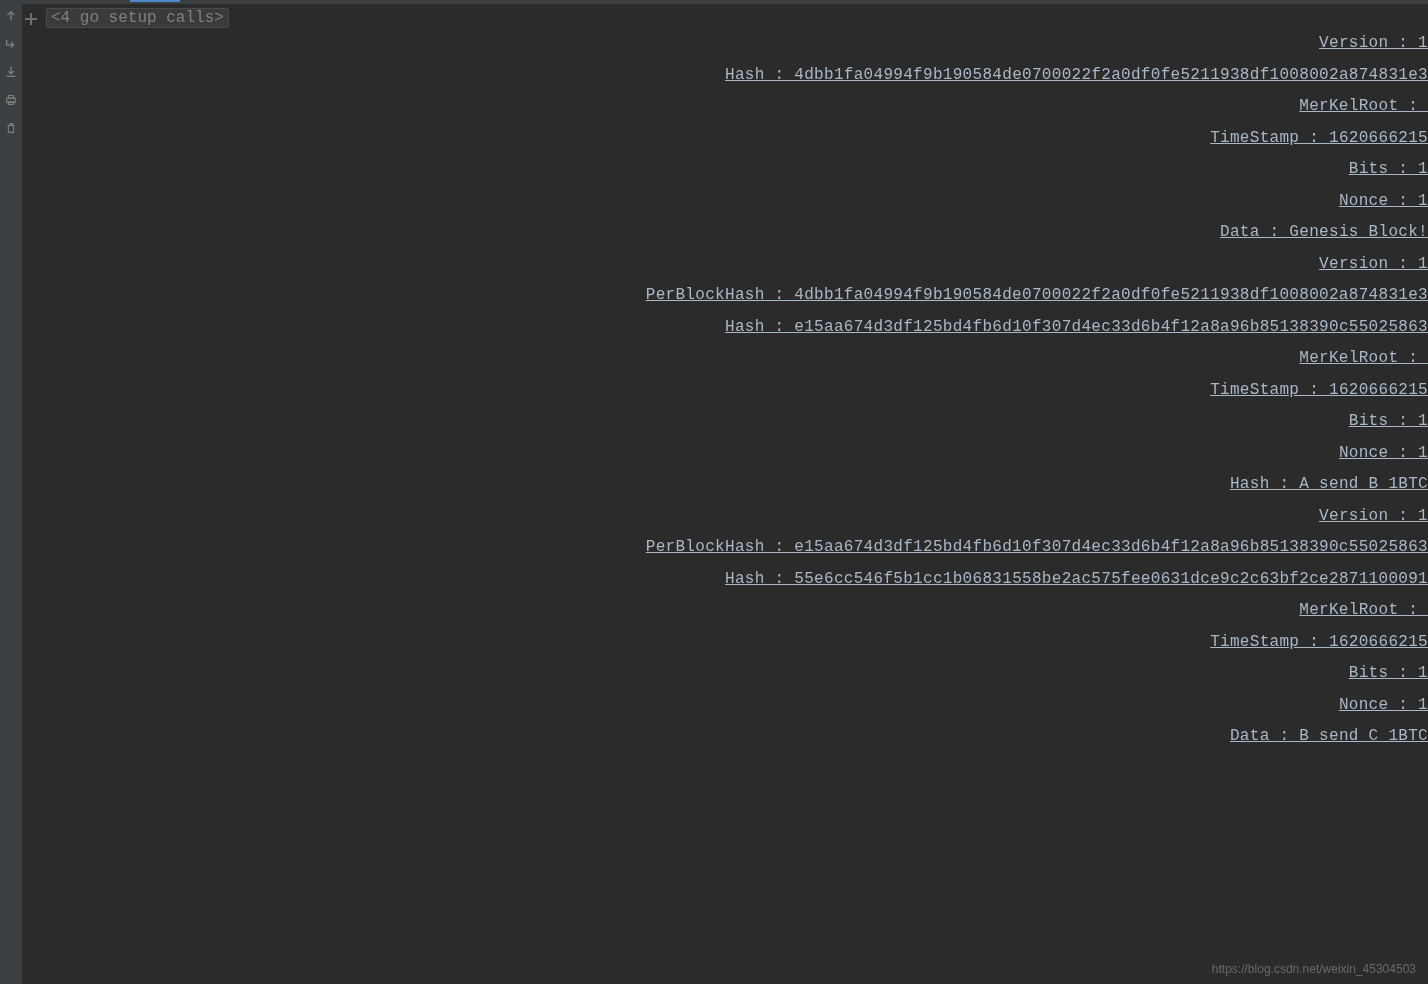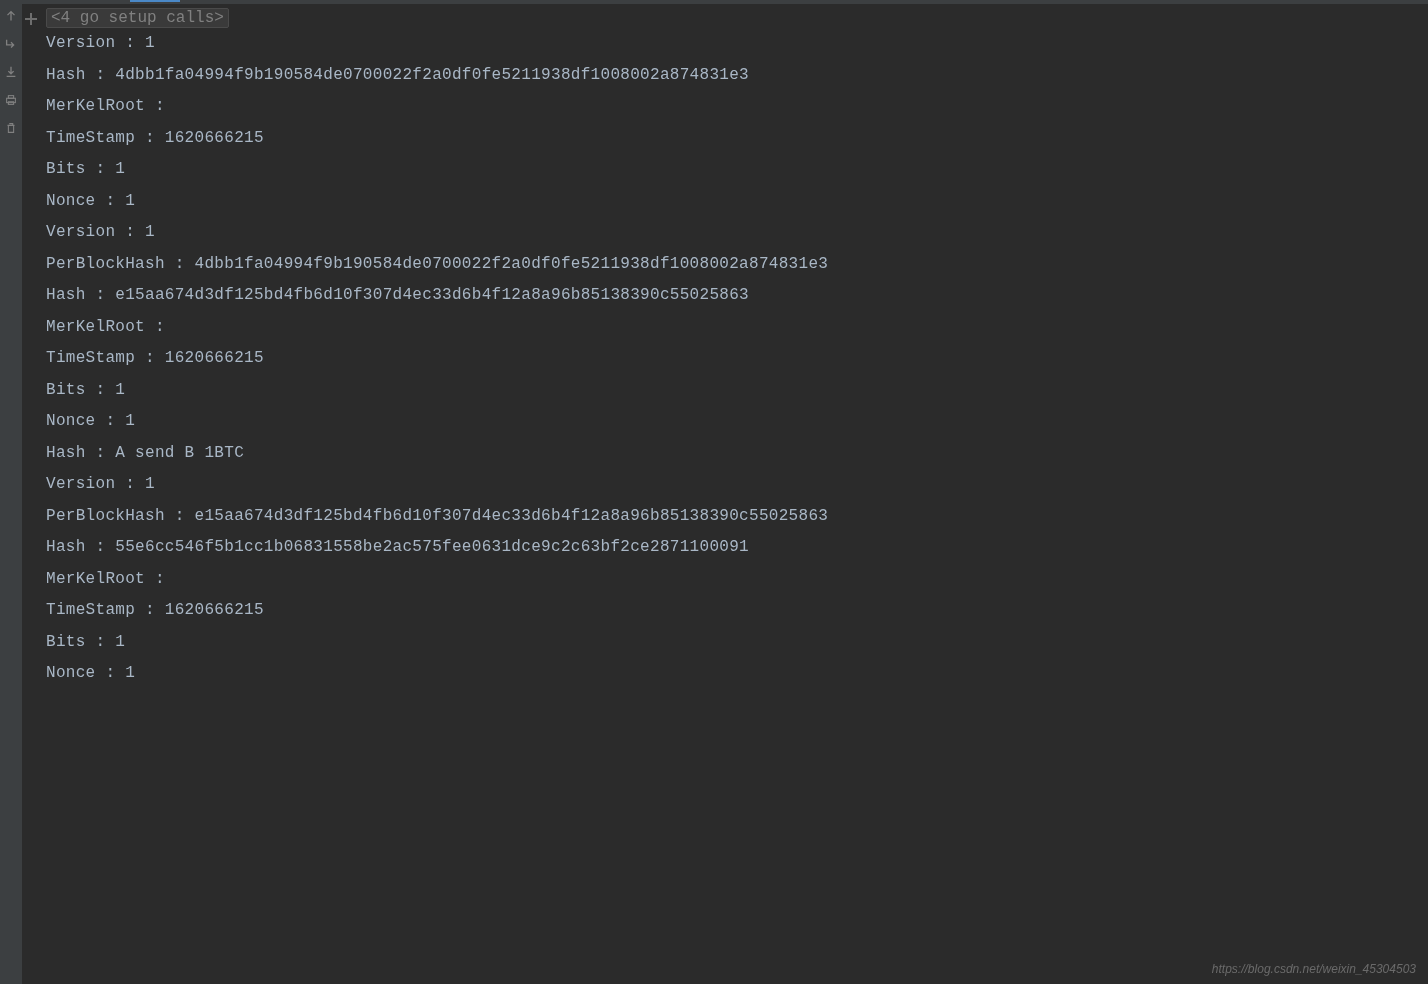--- a/index.html
+++ b/index.html
@@ -57,20 +57,21 @@
       width: 14px;
       height: 14px;
     }
     .content {
       position: absolute;
       left: 22px;
       top: 4px;
       right: 0;
       bottom: 0;
       padding: 4px 0 0 6px;
+      text-decoration: underline;
     }
     .gutter-area {
       position: absolute;
       left: 22px;
       top: 4px;
       width: 18px;
       height: 30px;
       display: flex;
       align-items: center;
       justify-content: center;
@@ -105,29 +106,29 @@
       display: inline-block;
       border: 1px solid #4a4a4a;
       border-radius: 2px;
       margin-left: 18px;
     }
     .console-line {
       line-height: 31.5px;
       white-space: pre;
       padding-left: 18px;
       letter-spacing: 0.3px;
+      text-align: right;
     }
     .watermark {
       position: absolute;
       bottom: 8px;
       right: 12px;
       font-size: 12px;
       color: #6a6a6a;
       font-family: Arial, sans-serif;
-      font-style: italic;
     }
   </style>
 </head>
 <body>
 
 <div class="top-border"></div>
 <div class="top-accent"></div>
 
 <div class="sidebar">
   <div class="sidebar-icon">
@@ -165,31 +166,33 @@
 
 <div class="content">
   <div class="folded-region">&lt;4 go setup calls&gt;</div>
   <div id="console-lines">
       <div class="console-line">Version : 1</div>
       <div class="console-line">Hash : 4dbb1fa04994f9b190584de0700022f2a0df0fe5211938df1008002a874831e3</div>
       <div class="console-line">MerKelRoot : </div>
       <div class="console-line">TimeStamp : 1620666215</div>
       <div class="console-line">Bits : 1</div>
       <div class="console-line">Nonce : 1</div>
+      <div class="console-line">Data : Genesis Block!</div>
       <div class="console-line">Version : 1</div>
       <div class="console-line">PerBlockHash : 4dbb1fa04994f9b190584de0700022f2a0df0fe5211938df1008002a874831e3</div>
       <div class="console-line">Hash : e15aa674d3df125bd4fb6d10f307d4ec33d6b4f12a8a96b85138390c55025863</div>
       <div class="console-line">MerKelRoot : </div>
       <div class="console-line">TimeStamp : 1620666215</div>
       <div class="console-line">Bits : 1</div>
       <div class="console-line">Nonce : 1</div>
       <div class="console-line">Hash : A send B 1BTC</div>
       <div class="console-line">Version : 1</div>
       <div class="console-line">PerBlockHash : e15aa674d3df125bd4fb6d10f307d4ec33d6b4f12a8a96b85138390c55025863</div>
       <div class="console-line">Hash : 55e6cc546f5b1cc1b06831558be2ac575fee0631dce9c2c63bf2ce2871100091</div>
       <div class="console-line">MerKelRoot : </div>
       <div class="console-line">TimeStamp : 1620666215</div>
       <div class="console-line">Bits : 1</div>
       <div class="console-line">Nonce : 1</div>
+      <div class="console-line">Data : B send C 1BTC</div>
     </div>
 </div>
 
 <div class="watermark">https://blog.csdn.net/weixin_45304503</div>
 
 </body></html>

